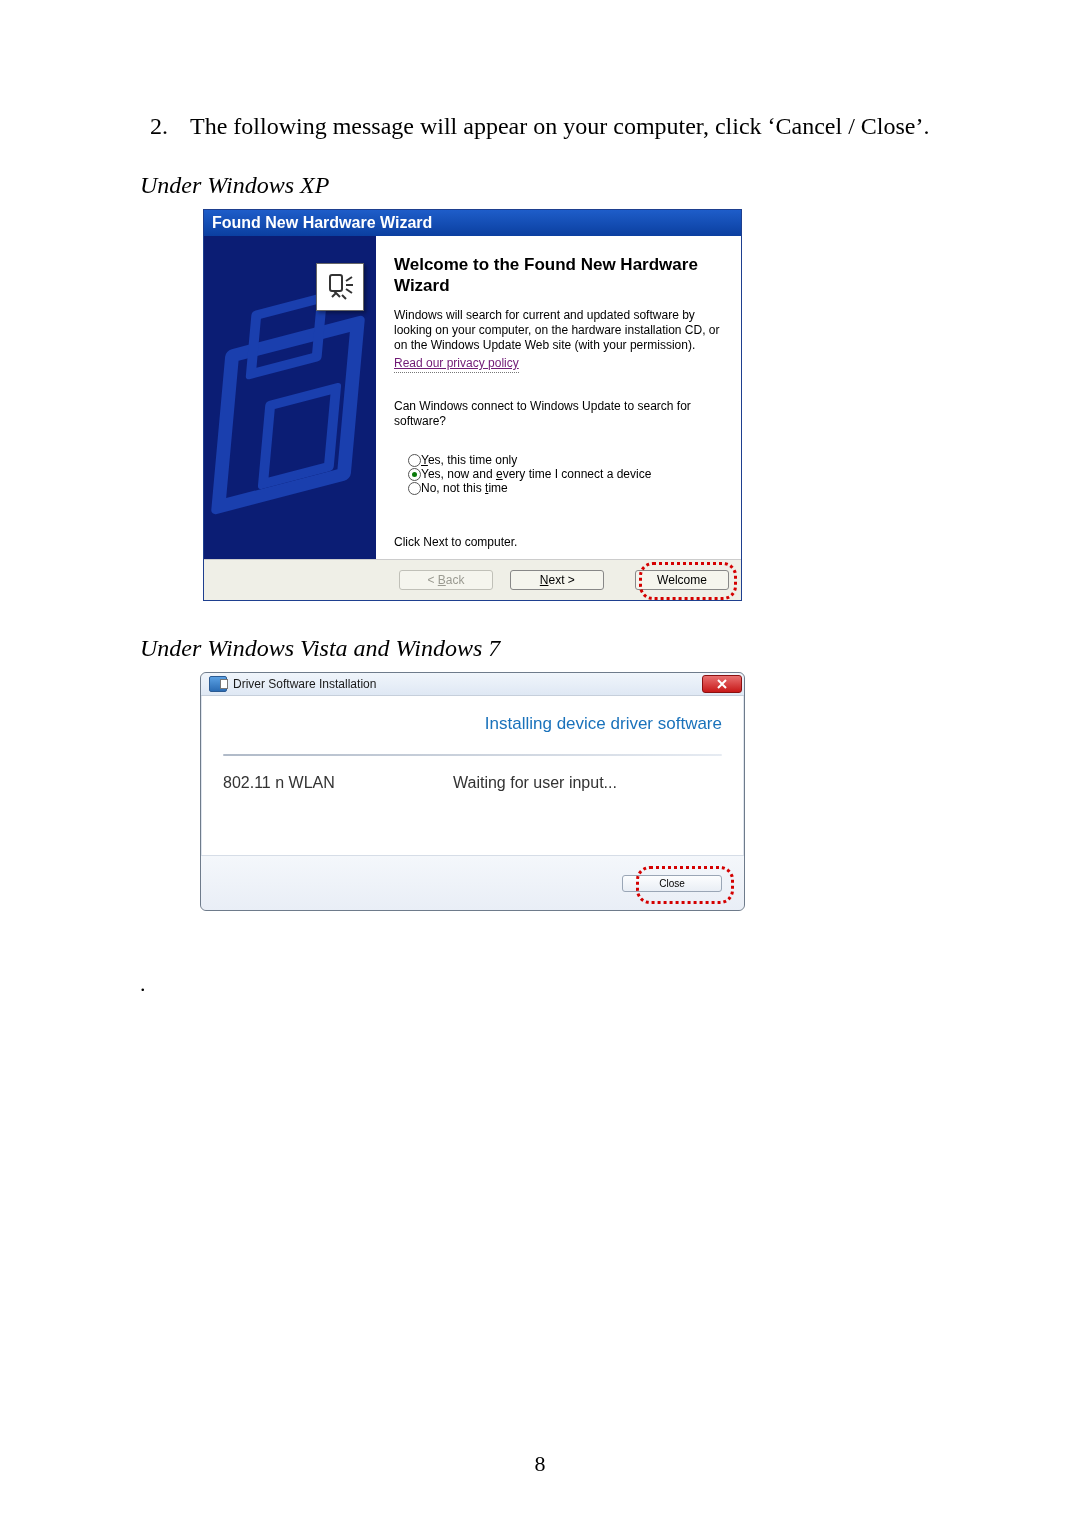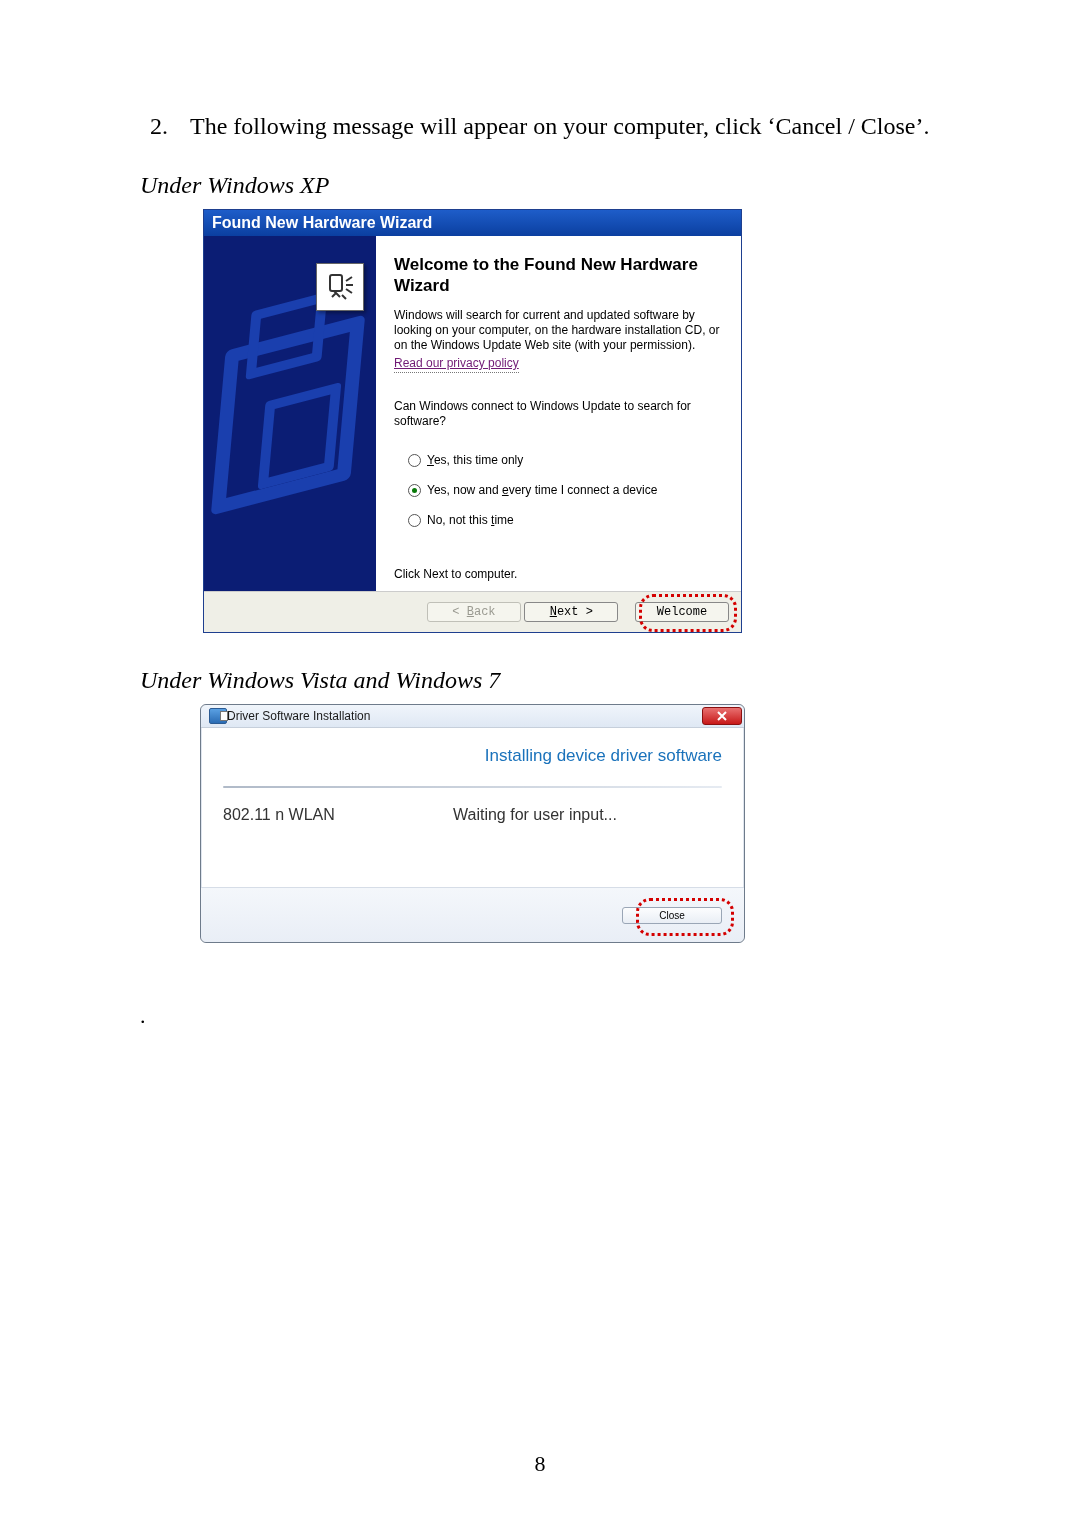--- a/index.html
+++ b/index.html
@@ -117,22 +117,21 @@
     text-decoration: underline;
     color: #701a75;
     border-bottom: 1px dotted #777;
     display: inline-block;
     padding-bottom: 1px;
   }
   .xp-opts { margin: 24px 0 0 14px; }
   .xp-opt {
     display: flex;
     align-items: center;
-    gap: 6px;
-    margin: 16px 0;
+    margin: 0 0;
   }
   .xp-radio {
     width: 11px; height: 11px;
     border: 1px solid #555;
     border-radius: 50%;
     display: inline-flex;
     align-items: center;
     justify-content: center;
   }
   .xp-radio.sel::after {
@@ -155,24 +154,24 @@
     text-align: right;
     position: relative;
   }
   .xp-btn {
     display: inline-block;
     min-width: 72px;
     padding: 2px 10px;
     border: 1px solid #888;
     background: #f5f5ee;
     border-radius: 3px;
-    font-family: Liberation Mono, monospace;
+    font-family: Liberation Sans, sans-serif;
     font-size: 12px;
     text-align: center;
-    margin-left: 0;
+    margin-left: 14px;
     vertical-align: middle;
     cursor: pointer;
   }
   .xp-btn.disabled { color: #9a9a91; border-color: #c0c0b8; cursor: default; }
   .xp-btn .u { text-decoration: underline; }
   .highlight-dots {
     position: absolute;
     border: 3px dotted #d40000;
     border-radius: 14px;
     pointer-events: none;
@@ -192,21 +191,21 @@
     background: #fff;
     position: relative;
     box-shadow: 0 0 0 1px #dfe5ee inset;
   }
   .v-title {
     background: linear-gradient(#f0f5fb, #dfe8f4);
     padding: 3px 6px 3px 8px;
     border-bottom: 1px solid #c6cfdb;
     display: flex;
     align-items: center;
-    gap: 0;
+    gap: 6px;
     border-radius: 6px 6px 0 0;
     position: relative;
     text-align: right;
   }
   .v-title .ticon {
     width: 16px; height: 14px;
     background: linear-gradient(#5aa0e3,#2b6cb4);
     border: 1px solid #2b5b93;
     border-radius: 2px;
     position: relative;

